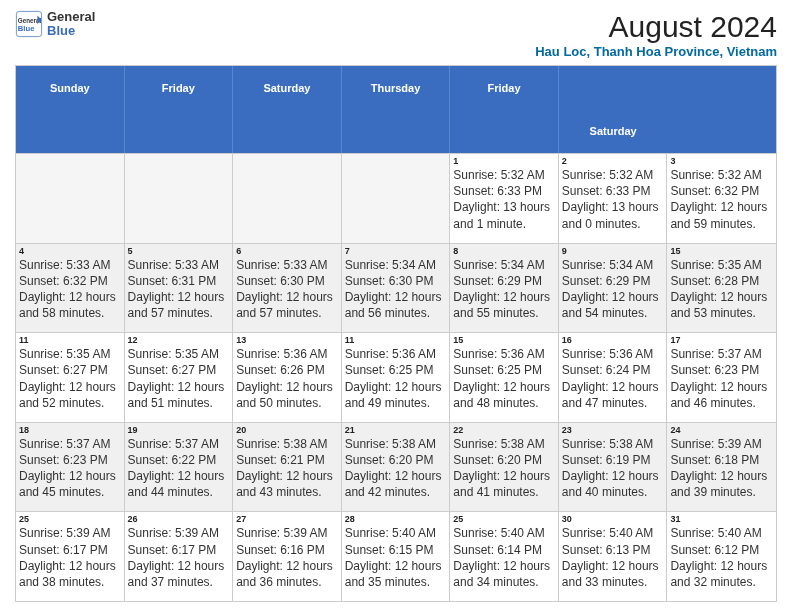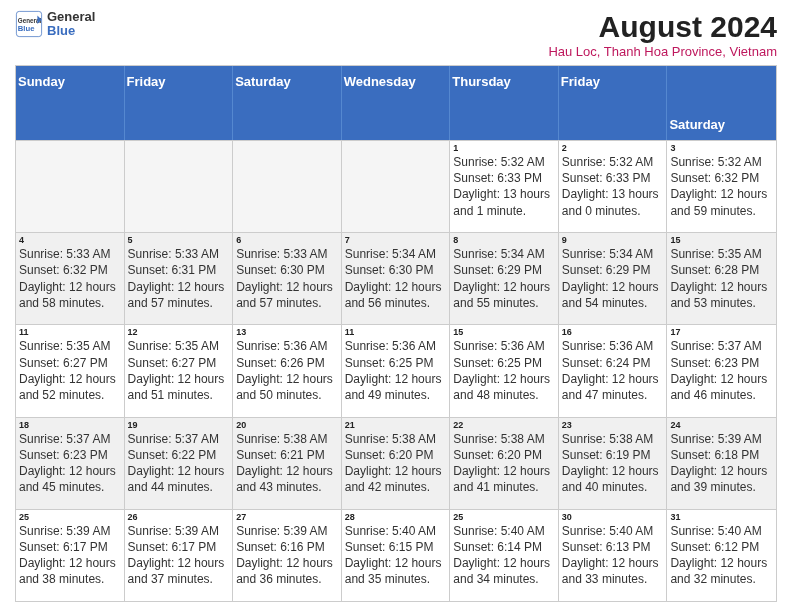--- a/index.html
+++ b/index.html
@@ -40,44 +40,45 @@
     .logo-icon {
       width: 28px;
       height: 28px;
       margin-right: 4px;
     }
     .title-block {
       text-align: right;
     }
     .title-block h1 {
       font-size: 30px;
-      font-weight: bold;
+      font-weight: normal;
       color: #222;
     }
     .title-block h2 {
       font-size: 13px;
-      font-weight: normal;
-      color: #be185d;
+      font-weight: bold;
+      color: #0369a1;
     }
     .calendar {
       flex: 1;
       display: flex;
       flex-direction: column;
       border: 1px solid #ccc;
     }
     .cal-header {
       display: grid;
       grid-template-columns: repeat(7, 1fr);
       background: #3a6dbf;
     }
     .cal-header-cell {
       color: #fff;
-      font-size: 13px;
-      font-weight: bold;
-      padding: 8px 2px;
+      font-size: 11px;
+      font-weight: bold;
+      text-align: center;
+      padding: 16px 2px;
       border-right: 1px solid #5588d0;
     }
     .cal-header-cell:last-child { border-right: none; margin-top: 43px; }
     .cal-body {
       flex: 1;
       display: flex;
       flex-direction: column;
     }
     .cal-row {
       display: grid;
@@ -130,21 +131,20 @@
       <h1>August 2024</h1>
       <h2>Hau Loc, Thanh Hoa Province, Vietnam</h2>
     </div>
   </div>
 
   <div class="calendar">
     <div class="cal-header">
     <div class="cal-header-cell">Sunday</div>
         <div class="cal-header-cell">Friday</div>
         <div class="cal-header-cell">Saturday</div>
-        <div class="cal-header-cell">Wednesday</div>
         <div class="cal-header-cell">Thursday</div>
         <div class="cal-header-cell">Friday</div>
         <div class="cal-header-cell">Saturday</div>
       </div>
     <div class="cal-body">
     <div class="cal-row">
           <div class="cal-cell empty"></div>
           <div class="cal-cell empty"></div>
           <div class="cal-cell empty"></div>
           <div class="cal-cell empty"></div>

